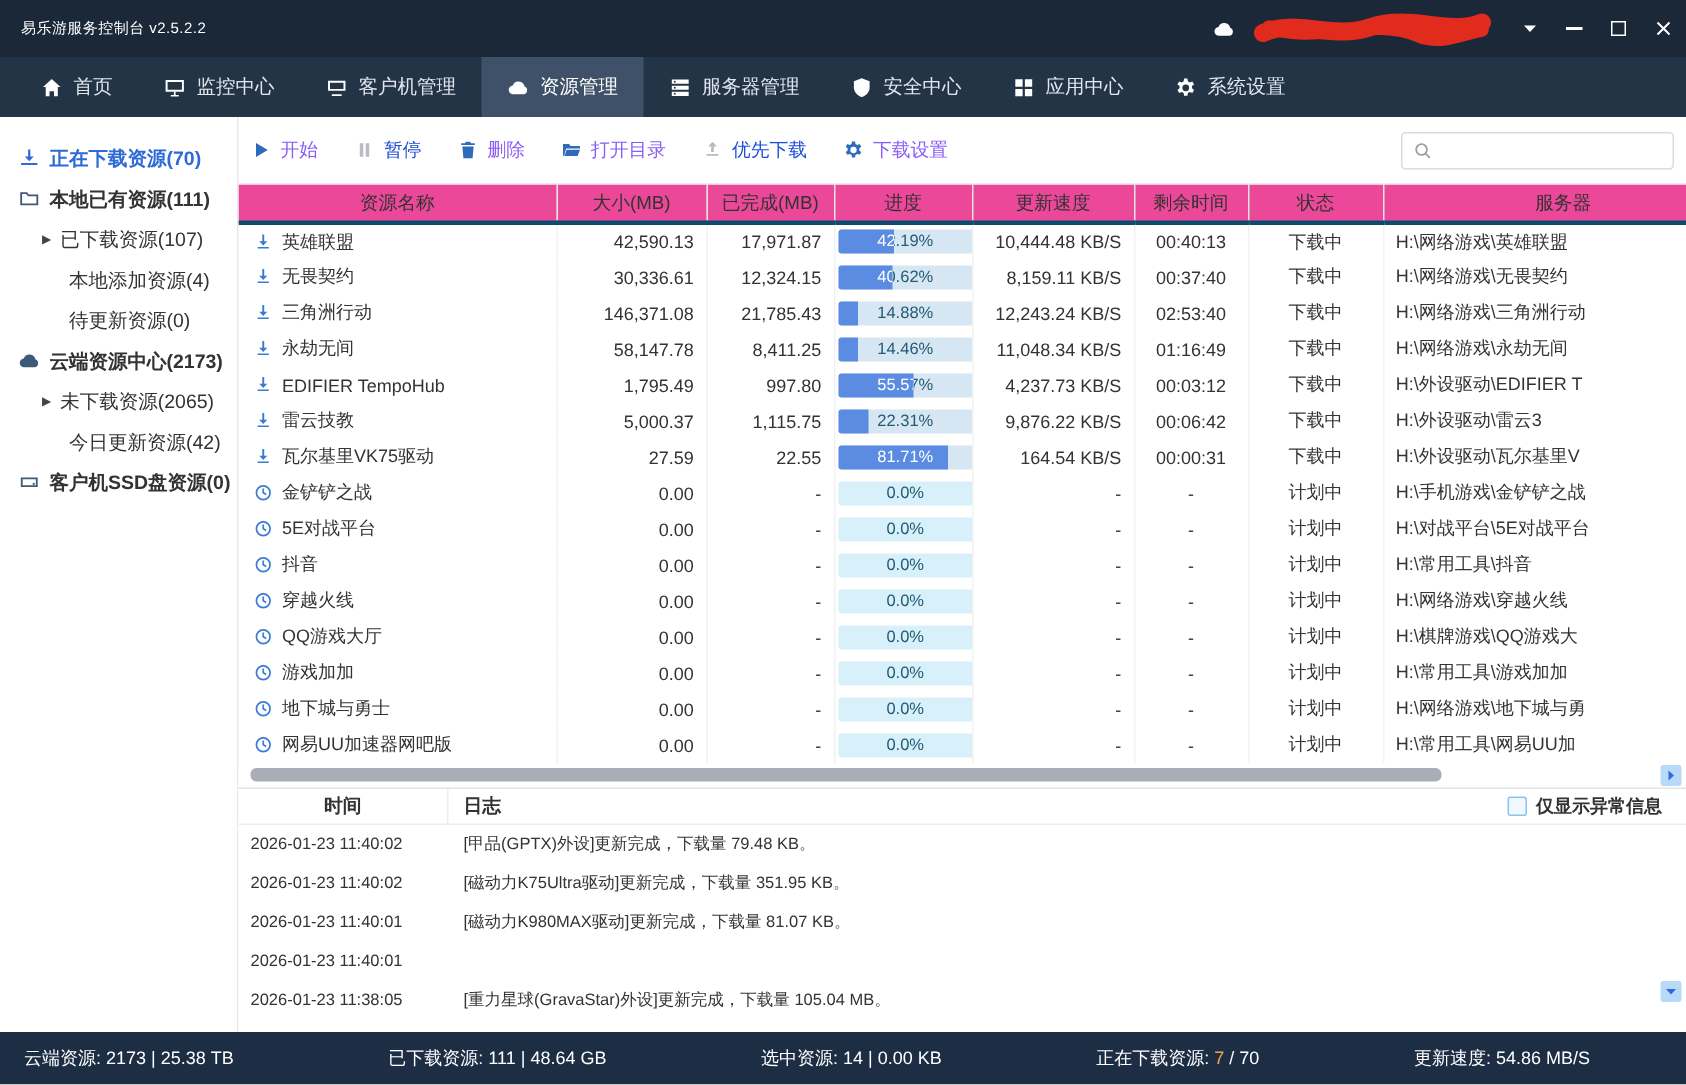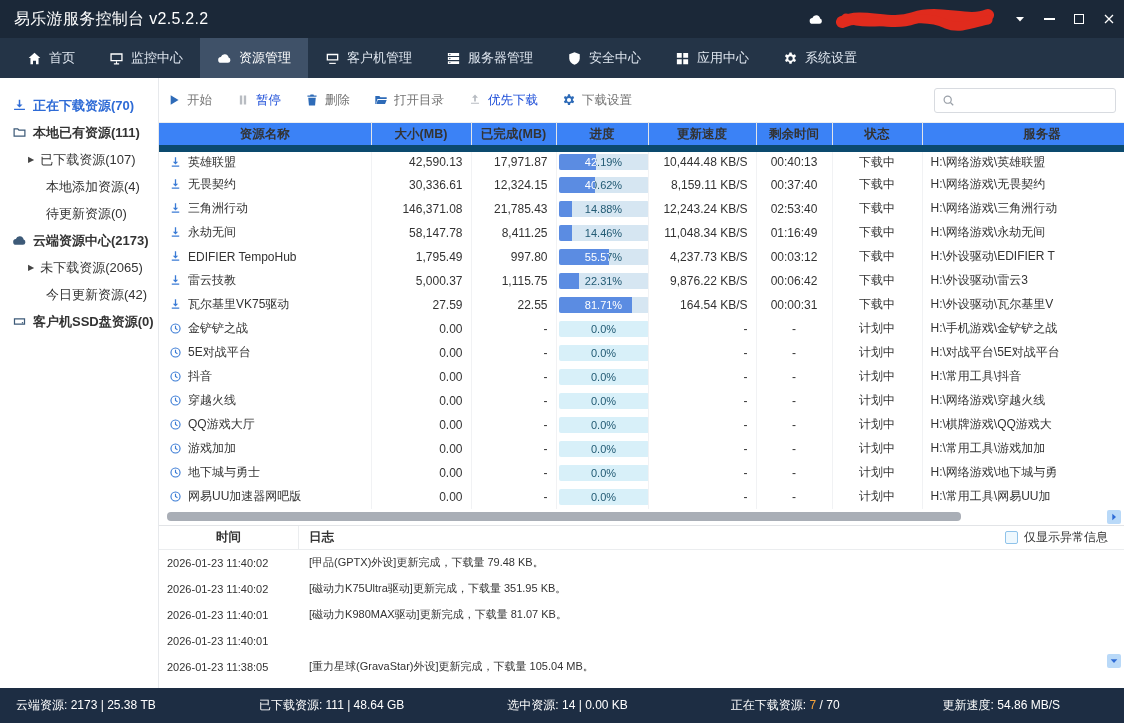--- a/index.html
+++ b/index.html
@@ -1,20 +1,20 @@
 <!DOCTYPE html>
 <html><head>
 <meta charset="utf-8">
 <style>
   *{box-sizing:border-box;margin:0;padding:0}
   html,body{width:1124px;height:723px;overflow:hidden}
   body{font-family:"Liberation Sans","DejaVu Sans",sans-serif;background:#fff;color:#333}
   .window{width:1124px;height:723px;display:flex;flex-direction:column;background:#fff}
   .titlebar{height:38px;background:#1b2838;display:flex;align-items:center;padding-left:14px;color:#fff;flex:0 0 auto}
-  .titlebar .title{font-size:16px;letter-spacing:.3px}
+  .titlebar .title{font-size:10px;letter-spacing:.3px}
   .tb-spacer{flex:1}
   .icon{display:inline-flex;align-items:center;justify-content:center}
   .icon svg{width:100%;height:100%;display:block}
   .sz10{width:10px;height:10px}.sz12{width:12px;height:12px}.sz13{width:13px;height:13px}.sz14{width:14px;height:14px}.sz15{width:15px;height:15px}
   .tb-cloud{width:20px;height:15px;color:#fff;margin-right:10px}
   .redaction{height:24px;display:inline-flex;align-items:center;margin-right:12px}
   .tb-caret{width:28px;height:38px;display:inline-flex;align-items:center;justify-content:center;color:#fff;cursor:pointer}
   .win-btn{width:30px;height:38px;display:inline-flex;align-items:center;justify-content:center;color:#fff;cursor:pointer}
   .min-glyph{width:11px;height:2px;background:#fff;display:block}
   .max-glyph{width:10px;height:10px;border:1.4px solid #fff;display:block}
@@ -29,50 +29,50 @@
   .side-item.lv0{padding-left:12px}
   .side-item.lv1{padding-left:28px}
   .side-item.lv2{padding-left:46px}
   .side-item.bold{font-weight:bold}
   .side-item.active{color:#2e6bd6}
   .side-item.active .icon{color:#2e6bd6}
   .tri{font-size:8px;color:#444;line-height:1}
   .main{flex:1;display:flex;flex-direction:column;min-width:0}
   .toolbar{height:44px;flex:0 0 auto;display:flex;align-items:center;padding:0 8px}
   #toolbtns{display:flex;gap:24px;align-items:center}
-  .tool-btn{display:flex;align-items:center;gap:6px;font-size:12.5px;color:#737373;cursor:pointer}
+  .tool-btn{display:flex;align-items:center;gap:6px;font-size:12.5px;color:#8b5cf6;cursor:pointer}
   .tool-btn .icon{color:#2e6bb8}
   .tool-btn.disabled{color:#1d4ed8}
   .tool-btn.disabled .icon{color:#b8bcc2}
   .search{margin-left:auto;width:182px;height:25px;border:1px solid #d8dbe0;border-radius:3px;display:flex;align-items:center;padding:0 7px;gap:6px;color:#9aa0a8;background:#fff}
   .search input{border:none;outline:none;flex:1;font-size:12px;min-width:0;font-family:inherit}
   .table-wrap{flex:0 0 auto;overflow:hidden}
   table.res-table{border-collapse:collapse;table-layout:fixed;font-size:12px}
-  .res-table th{height:26px;background:#3b82f6;border-right:1px solid #e2e4e8;border-bottom:7px solid #0c4a6e;border-top:1px solid #eceef0;font-weight:bold;color:#333;font-size:12.5px;cursor:pointer}
+  .res-table th{height:26px;background:#ec4899;border-right:1px solid #e2e4e8;border-bottom:3px solid #0c4a6e;border-top:1px solid #eceef0;font-weight:normal;color:#333;font-size:12.5px;cursor:pointer}
   .res-table td{height:24px;border-right:1px solid #f1f2f4;padding:0 8px;white-space:nowrap;overflow:hidden;color:#333}
   td.c-name{padding-left:10px}
   .nm{display:flex;align-items:center;gap:6px}
   .nm .icon{color:#3a7bd5;flex:0 0 auto}
   td.c-num{text-align:right}
   td.c-mid{text-align:center}
   td.c-prog{text-align:center;padding:0 2px}
   td.c-path{padding-left:8px}
   .pbar{width:90px;height:16px;background:#d6e6f2;border-radius:2px;position:relative;margin:0 auto;font-size:11px;line-height:16px}
   .pbar.zero{background:#d8f0f9}
   .fill{position:absolute;left:0;top:0;bottom:0;background:#5b8ce2;border-radius:2px 0 0 2px;overflow:hidden;z-index:2}
   .pct-light{position:absolute;left:0;top:0;width:90px;height:16px;text-align:center;color:#fff}
   .pct-dark{position:absolute;left:0;top:0;width:100%;height:100%;text-align:center;color:#235b74;z-index:1}
   .hscroll{height:16px;flex:0 0 auto;position:relative;display:flex;align-items:center;padding-left:8px;background:#fff}
   .hthumb{width:83%;height:9px;background:#a9aeb6;border-radius:4px;cursor:pointer}
   .hbtn{position:absolute;right:3px;top:1px;width:14px;height:14px;background:#b9d9f8;color:#2e6bd6;display:flex;align-items:center;justify-content:center;border-radius:2px;cursor:pointer}
   .log{flex:1;min-height:0;border-top:1px solid #e2e4e7;display:flex;flex-direction:column;position:relative;background:#fff}
   .log-header{height:24px;flex:0 0 auto;display:flex;align-items:center;border-bottom:1px solid #ebedef;font-size:12.5px;font-weight:bold}
   .lh-time{width:140px;flex:0 0 auto;text-align:center;border-right:1px solid #ebedef;height:100%;display:flex;align-items:center;justify-content:center}
   .lh-log{padding-left:10px}
-  .filter{margin-left:auto;display:flex;align-items:center;gap:6px;font-weight:normal;font-size:12px;color:#333;padding-right:16px;cursor:pointer}
+  .filter{margin-left:auto;display:flex;align-items:center;gap:6px;font-weight:bold;font-size:12px;color:#333;padding-right:16px;cursor:pointer}
   .checkbox{width:13px;height:13px;border:1px solid #8fc3ea;background:#eef8fe;border-radius:2px}
   .log-row{height:26px;display:flex;align-items:center;font-size:11px}
   .log-time{width:140px;flex:0 0 auto;padding-left:8px}
   .log-msg{padding-left:10px;white-space:nowrap;overflow:hidden}
   .vbtn{position:absolute;right:3px;bottom:20px;width:14px;height:14px;background:#b9d9f8;color:#2e6bd6;display:flex;align-items:center;justify-content:center;border-radius:2px;cursor:pointer}
   .statusbar{height:35px;flex:0 0 auto;background:#1d2d43;color:#fff;display:flex;align-items:center;justify-content:space-between;font-size:12px;padding:0 64px 0 16px}
   .status-item .hl{color:#f5a33c}
 </style>
 </head>
 <body>
@@ -126,36 +126,36 @@
       </div>
       <div class="nav-item">
         <span class="icon sz15">
           <svg viewBox="0 0 16 16" fill="currentColor">
             <path fill-rule="evenodd" d="M1.5 2.5h13v8.4h-13Zm1.4 1.4v5.6h10.2V3.9Z"></path>
             <path d="M5.2 13.1h5.6v1.2H5.2zM7.4 10.9h1.2v2.2H7.4z"></path>
           </svg>
         </span>
         <span>监控中心</span>
       </div>
-      <div class="nav-item active">
-        <span class="icon sz15">
-          <svg viewBox="0 0 16 16" fill="currentColor">
-            <path d="M4.6 12.6a3.1 3.1 0 0 1-.5-6.2A4.3 4.3 0 0 1 12.4 7a2.9 2.9 0 0 1-.7 5.6Z"></path>
-          </svg>
-        </span>
-        <span>资源管理</span>
-      </div>
       <div class="nav-item">
         <span class="icon sz15">
           <svg viewBox="0 0 16 16" fill="currentColor">
             <path fill-rule="evenodd" d="M1.8 3h12.4v7.2H1.8Zm1.4 1.4v4.4h9.6V4.4Z"></path>
             <path d="M4.5 12.6h7v1.2h-7z"></path>
           </svg>
         </span>
         <span>客户机管理</span>
+      </div>
+      <div class="nav-item active">
+        <span class="icon sz15">
+          <svg viewBox="0 0 16 16" fill="currentColor">
+            <path d="M4.6 12.6a3.1 3.1 0 0 1-.5-6.2A4.3 4.3 0 0 1 12.4 7a2.9 2.9 0 0 1-.7 5.6Z"></path>
+          </svg>
+        </span>
+        <span>资源管理</span>
       </div>
       <div class="nav-item">
         <span class="icon sz15">
           <svg viewBox="0 0 16 16" fill="currentColor">
             <path d="M2 2.2h12v3H2zM2 6.5h12v3H2zM2 10.8h12v3H2z"></path>
             <circle cx="4.1" cy="3.7" r=".7" fill="#2a3a50"></circle>
             <circle cx="4.1" cy="8" r=".7" fill="#2a3a50"></circle>
             <circle cx="4.1" cy="12.3" r=".7" fill="#2a3a50"></circle>
           </svg>
         </span>

